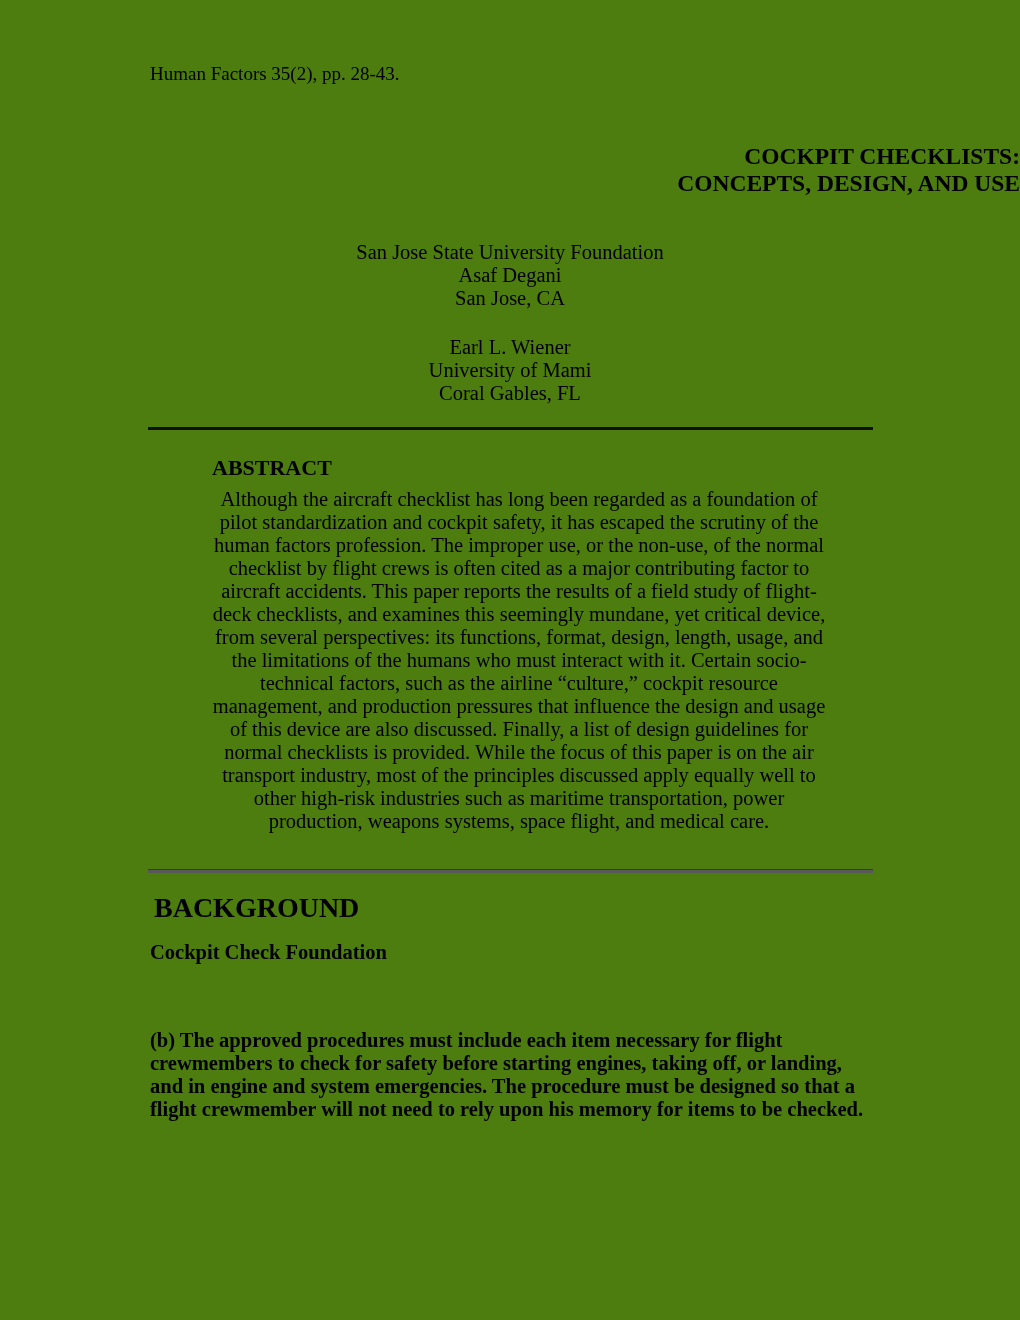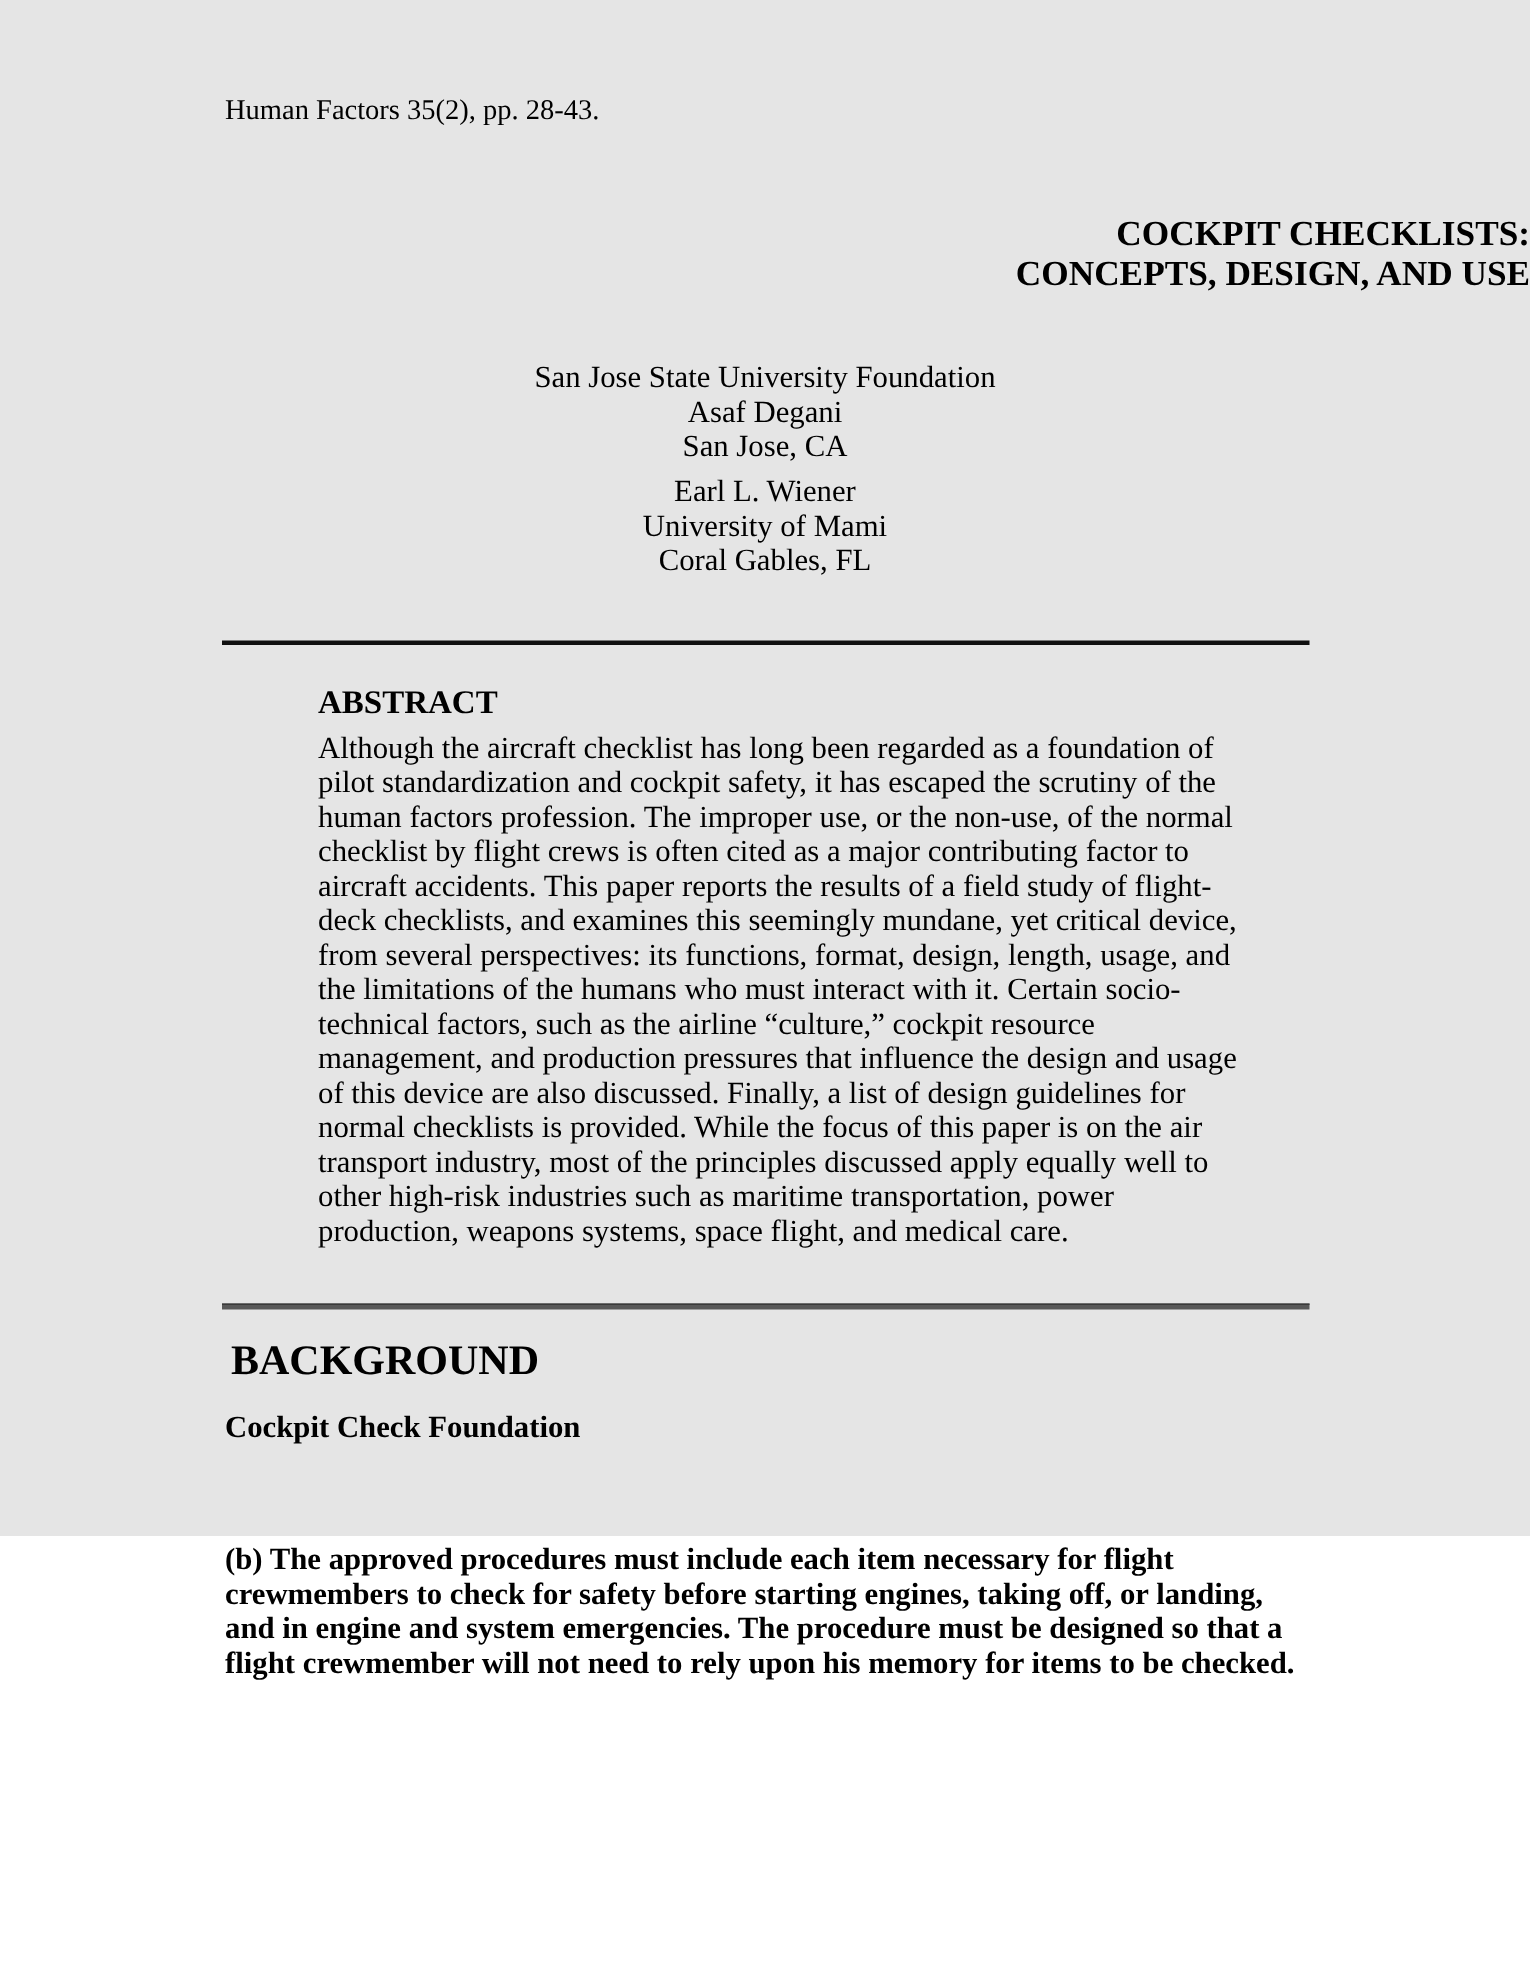--- a/index.html
+++ b/index.html
@@ -9,22 +9,22 @@
     height: 1320px;
     position: relative;
     font-family: "Liberation Serif", "DejaVu Serif", serif;
     color: #000000;
     overflow: hidden;
   }
   .page {
     position: absolute;
     left: 0; top: 0;
     width: 1020px;
-    height: 1024px;
-    background: #e5e5e5;
+    height: 1320px;
+    background: #4d7c0f;
   }
   .citation {
     position: absolute;
     left: 150px;
     top: 63px;
     font-size: 19px;
     line-height: 22px;
   }
   .title-block {
     position: absolute;
@@ -38,21 +38,21 @@
   }
   .authors-block {
     position: absolute;
     left: 0;
     right: 0;
     top: 241px;
     text-align: center;
     font-size: 20.5px;
     line-height: 23px;
   }
-  .author-group + .author-group { margin-top: 7px; text-align: center; }
+  .author-group + .author-group { margin-top: 26px; text-align: center; }
   .rule-double {
     position: absolute;
     left: 148px;
     width: 725px;
     height: 2px;
     border-top: 1px solid #101010;
     border-bottom: 2px solid #101010;
     top: 427px;
   }
   .rule-thick {
@@ -72,21 +72,21 @@
     font-weight: bold;
     line-height: 24px;
   }
   .abstract-text {
     position: absolute;
     left: 212px;
     top: 488px;
     width: 614px;
     font-size: 20.5px;
     line-height: 23px;
-    text-align: left;
+    text-align: center;
   }
   .background-heading {
     position: absolute;
     left: 154px;
     top: 896px;
     font-size: 28px;
     font-weight: bold;
     line-height: 24px;
   }
   .background-subheading {

